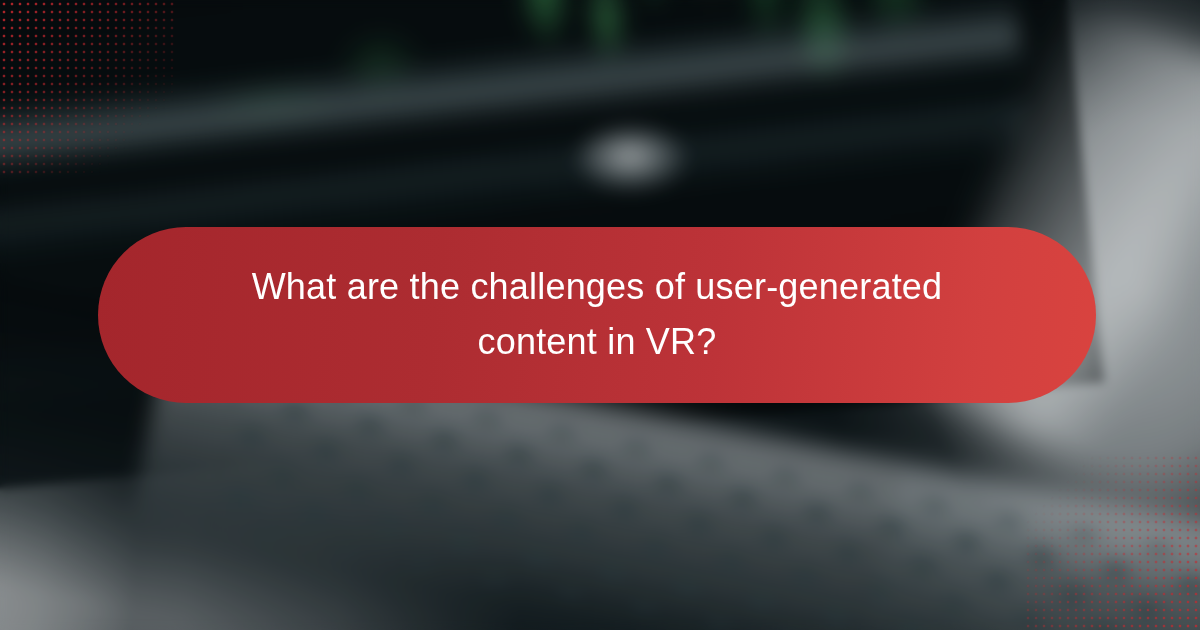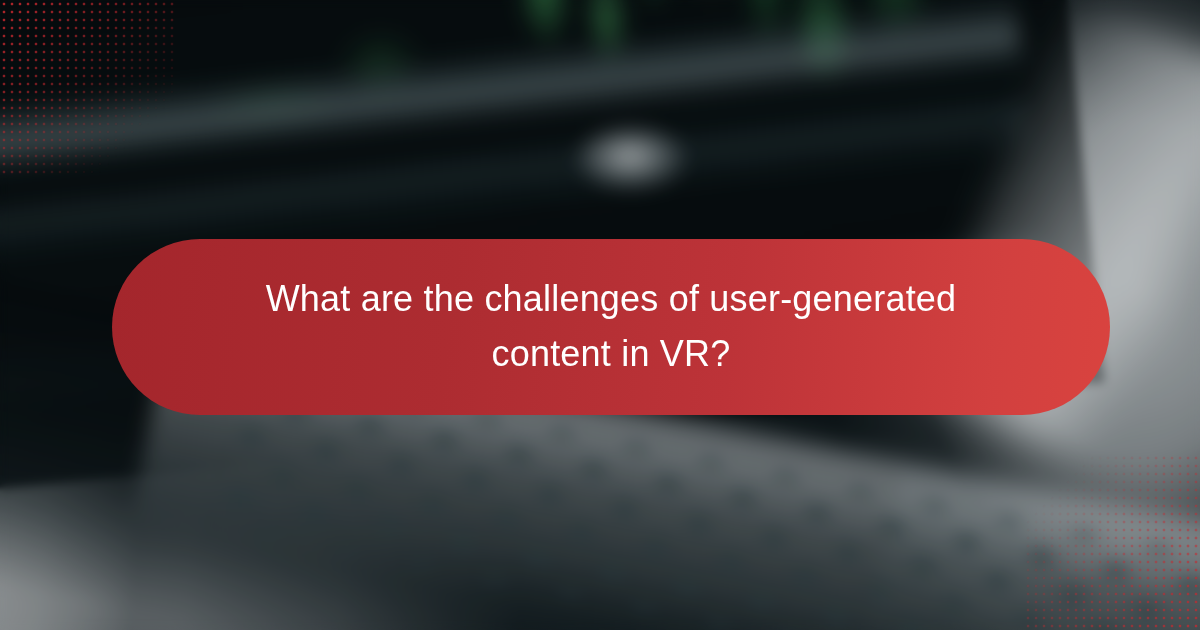--- a/index.html
+++ b/index.html
@@ -241,32 +241,31 @@
     right: 0;
     bottom: 0;
     -webkit-mask-image: linear-gradient(315deg, #000 0%, rgba(0,0,0,0.55) 42%, rgba(0,0,0,0) 82%);
     mask-image: linear-gradient(315deg, #000 0%, rgba(0,0,0,0.55) 42%, rgba(0,0,0,0) 82%);
     opacity: 0.8;
   }
 
   
   .pill {
     position: absolute;
-    left: 112px;
+    left: 98px;
     top: 227px;
     width: 998px;
     height: 176px;
     border-radius: 88px;
     background: linear-gradient(96deg, #a4262c 0%, #ad2c31 34%, #bd3338 62%, #d2403f 88%, #d9433f 100%);
     display: flex;
     align-items: center;
     justify-content: center;
     box-sizing: border-box;
     padding: 0 56px;
-    margin-top: 12px;
   }
   .pill-title {
     margin: 0;
     color: #ffffff;
     font-family: "Liberation Sans", sans-serif;
     font-size: 36px;
     font-weight: 400;
     line-height: 1.52;
     letter-spacing: 0.2px;
     text-align: center;

